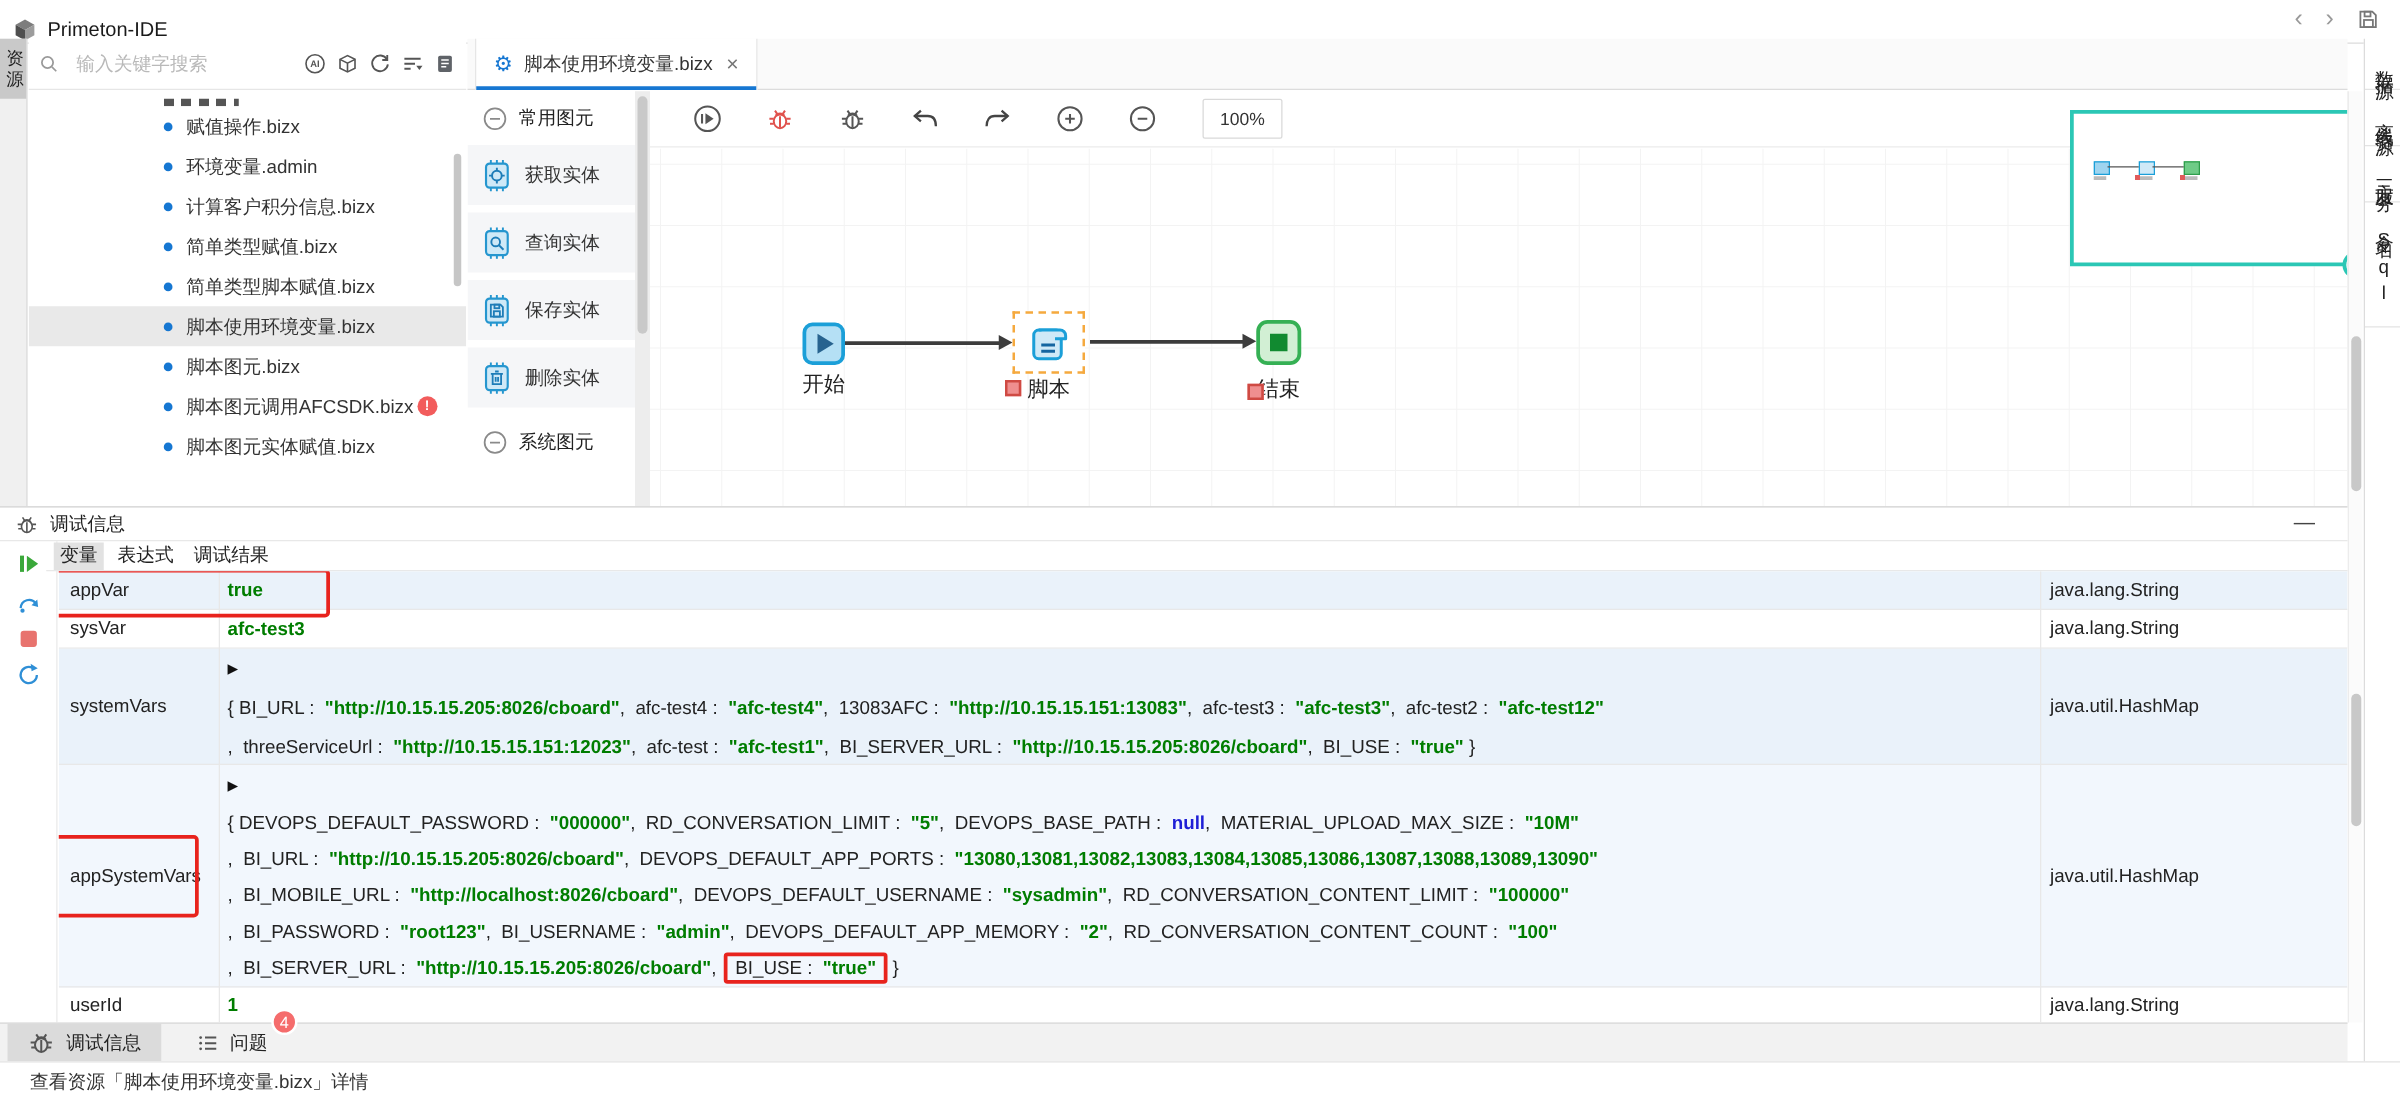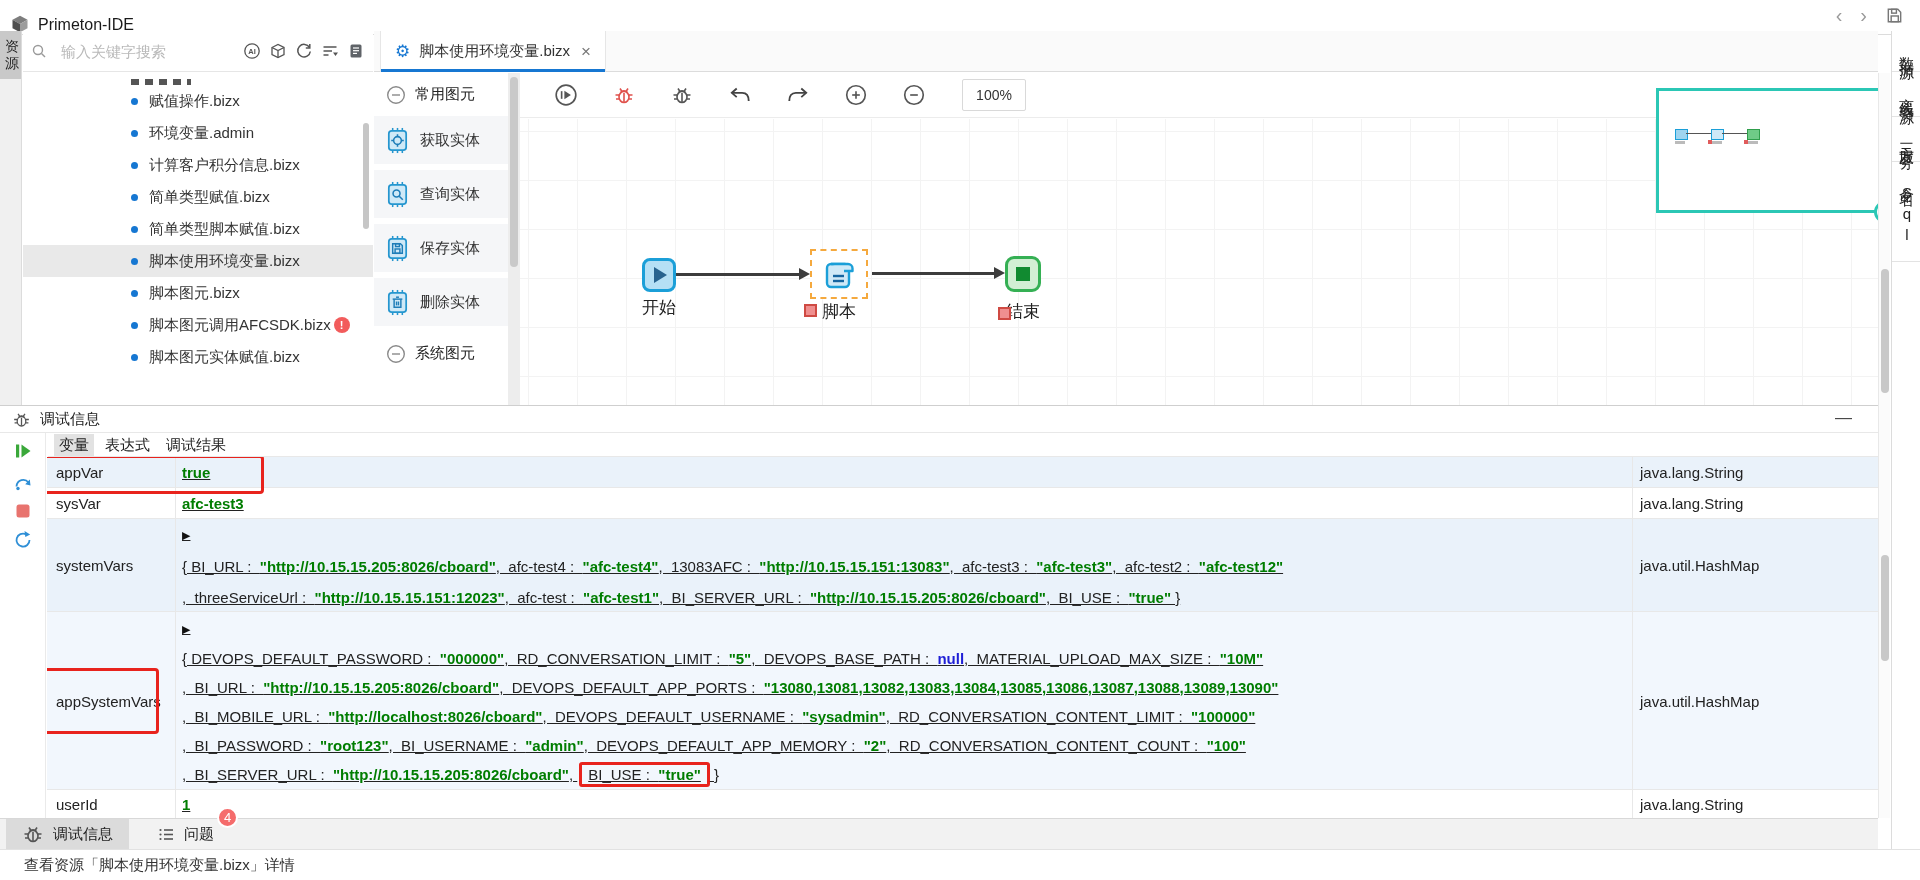--- a/index.html
+++ b/index.html
@@ -89,33 +89,33 @@
   #right-rail{position:absolute;left:1891px;top:31px;width:29px;height:819px;background:#fff;border-left:1px solid #dcdcdc;box-sizing:border-box;}
   .rail-item{display:flex;justify-content:center;padding:14px 0;border-bottom:1px solid #e3e3e3;}
   .rail-item span{writing-mode:vertical-rl;text-orientation:upright;letter-spacing:4px;font-size:15px;color:#222;}
 
   
   #debug-panel{position:absolute;left:0;top:405px;width:1878px;height:413px;background:#fff;border-top:1px solid #cfcfcf;box-sizing:border-box;}
   #debug-header{height:27px;display:flex;align-items:center;gap:9px;padding-left:12px;border-bottom:1px solid #e8e8e8;box-sizing:border-box;color:#222;}
   #debug-min{position:absolute;right:26px;top:2px;font-size:17px;color:#444;}
   #debug-toolbar{position:absolute;left:0;top:27px;width:46px;bottom:0;border-right:1px solid #eaeaea;box-sizing:border-box;
      display:flex;flex-direction:column;align-items:center;gap:11px;padding-top:8px;}
-  #debug-tabs{position:absolute;left:48px;top:27px;right:0;height:24px;border-bottom:1px solid #e8e8e8;box-sizing:border-box;
+  #debug-tabs{position:absolute;left:37px;top:27px;right:0;height:24px;border-bottom:1px solid #e8e8e8;box-sizing:border-box;
      display:flex;align-items:center;gap:6px;padding-left:6px;font-size:15px;text-align:center;}
   .dtab{padding:0 5px;line-height:22px;color:#222;}
   .dtab.active{background:#e2e2e2;}
   #debug-table{position:absolute;left:47px;top:51px;right:0;bottom:0;overflow:hidden;}
   #debug-table .vline{position:absolute;top:0;bottom:0;width:1px;background:#e8e8e8;z-index:2;}
   .drow{position:relative;border-bottom:1px solid #e8e8e8;box-sizing:border-box;}
   .drow.shaded{background:#eaf2fa;}
   .drow.shaded2{background:#f2f7fd;}
   .cell-name{position:absolute;left:9px;top:50%;transform:translateY(-50%);color:#222;white-space:nowrap;z-index:3;}
   .cell-value{position:absolute;left:129px;right:250px;top:0;bottom:0;padding-left:6px;display:flex;flex-direction:column;justify-content:center;overflow:hidden;}
   .cell-type{position:absolute;left:1593px;top:50%;transform:translateY(-50%);color:#222;white-space:nowrap;}
-  .vl{white-space:pre;line-height:31px;color:#222;text-decoration:underline;}
+  .vl{white-space:pre;line-height:31px;color:#222;}
   .vl .v{color:#007d00;font-weight:bold;}
   .vl .n{color:#1f1fd6;font-weight:bold;}
   .vl .exp{font-size:11px;color:#111;}
   .red-box{border:3px solid #e8231d;border-radius:3px;padding:1px 6px;margin-left:2px;}
   .ann-row{position:absolute;left:-7px;top:-2px;width:218px;height:33px;border:3px solid #e8231d;border-radius:4px;z-index:6;pointer-events:none;}
   .ann-name{position:absolute;left:-7px;top:50%;transform:translateY(-50%);width:113px;height:60px;border:3px solid #e8231d;border-radius:4px;z-index:6;pointer-events:none;}
 
   
   #bottom-tabs{position:absolute;left:0;top:818px;width:1878px;height:31px;background:#f2f2f2;border-top:1px solid #d8d8d8;
      box-sizing:border-box;display:flex;align-items:stretch;padding-left:6px;gap:12px;}

